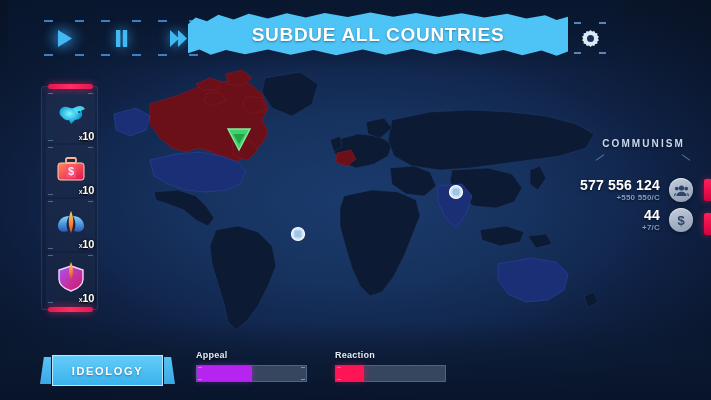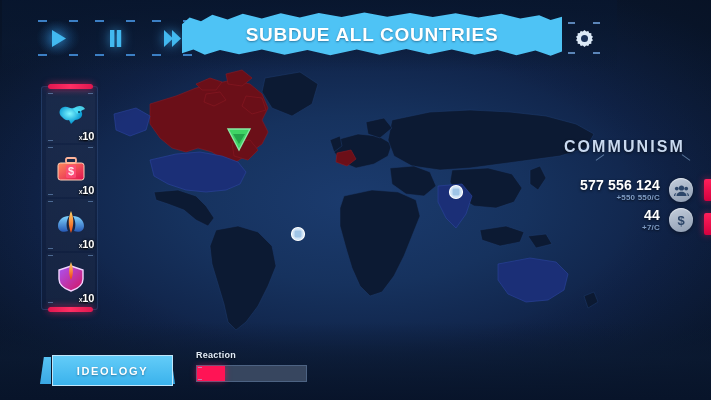--- a/index.html
+++ b/index.html
@@ -23,21 +23,21 @@
 
   
   .map-layer { position:absolute; inset:0; }
   .map-layer svg { position:absolute; left:0; top:0; width:711px; height:400px; }
   .land-owned{ fill:#6b0f18; stroke:#8c1a24; stroke-width:.6; }
   .land-blue { fill:#1b2f77; stroke:#2c44a0; stroke-width:.6; }
   .land-dark { fill:#0c1a33; stroke:#1e3d6e; stroke-width:.5; }
 
   
   .topbar {
-    position:absolute; left:2px; top:0; width:615px; height:72px;
+    position:absolute; left:8px; top:0; width:615px; height:72px;
     background:linear-gradient(180deg, rgba(8,22,46,.92) 0%, rgba(10,26,52,.55) 60%, rgba(12,30,58,0) 100%);
   }
 
   .ctrl-group { position:absolute; left:34px; top:20px; display:flex; gap:13px; }
   .ctrl {
     position:relative; width:44px; height:36px;
     display:flex; align-items:center; justify-content:center;
     cursor:pointer;
   }
   .ctrl::before, .ctrl::after,
@@ -115,21 +115,21 @@
     position:absolute; right:1px; bottom:1px;
     color:#ffffff; font-size:11px; font-weight:bold;
     text-shadow:0 1px 2px #000, 0 0 3px #000;
     letter-spacing:-.3px;
   }
   .item-qty .x { font-size:7px; opacity:.9; }
 
   
   .ideology-label {
     position:absolute; right:26px; top:138px;
-    color:#c9d9ef; font-size:16px; font-weight:bold; letter-spacing:2.1px;
+    color:#c9d9ef; font-size:10px; font-weight:bold; letter-spacing:2.1px;
     text-shadow:0 1px 3px rgba(0,0,0,.65);
   }
   .tick { position:absolute; width:10px; height:1px; background:rgba(150,185,225,.55); }
   .tick.l { right:106px; top:157px; transform:rotate(-36deg); }
   .tick.r { right:20px;  top:157px; transform:rotate(36deg); }
 
   .stat-row {
     position:absolute; right:18px;
     display:flex; align-items:center; justify-content:flex-end; gap:9px;
   }
@@ -165,21 +165,21 @@
   .bottombar {
     position:absolute; left:0; bottom:0; width:711px; height:78px;
     background:linear-gradient(0deg, rgba(8,20,42,.95) 0%, rgba(11,26,50,.70) 55%, rgba(13,30,56,0) 100%);
   }
 
   .ideology-btn {
     position:absolute; left:40px; bottom:14px;
     width:135px; height:31px; cursor:pointer;
   }
   .ideology-btn .body {
-    position:absolute; left:12px; top:0; width:121px; height:31px;
+    position:absolute; left:12px; top:0; width:111px; height:31px;
     background:linear-gradient(180deg,#63ccf8,#3ab2ec);
     border:1px solid #bfe6fb;
     display:flex; align-items:center; justify-content:center;
   }
   .ideology-btn .body span {
     color:#ffffff; font-size:11px; font-weight:bold; letter-spacing:1.7px;
     text-shadow:0 1px 2px rgba(10,60,95,.5);
   }
   .ideology-btn .wing {
     position:absolute; top:2px; width:11px; height:27px;
@@ -490,20 +490,30 @@
     <div class="ideology-btn">
       <div class="wing left"></div>
       <div class="wing right"></div>
       <div class="body">
         <span>IDEOLOGY</span>
       </div>
     </div>
 
     <div class="meters">
       <div class="meter">
+        <div class="meter-label">Appeal</div>
+        <div class="meter-track">
+          <div class="meter-fill" style="width: 50%; background: rgb(182, 37, 240); box-shadow: rgba(182, 37, 240, 0.533) 0px 0px 6px;"></div>
+          <i class="corner tl"></i>
+            <i class="corner tr"></i>
+            <i class="corner bl"></i>
+            <i class="corner br"></i>
+        </div>
+      </div>
+      <div class="meter">
         <div class="meter-label">Reaction</div>
         <div class="meter-track">
           <div class="meter-fill" style="width: 26%; background: rgb(255, 20, 85); box-shadow: rgba(255, 20, 85, 0.533) 0px 0px 6px;"></div>
           <i class="corner tl"></i>
             <i class="corner bl"></i>
         </div>
       </div>
     </div>
   </div>
 

